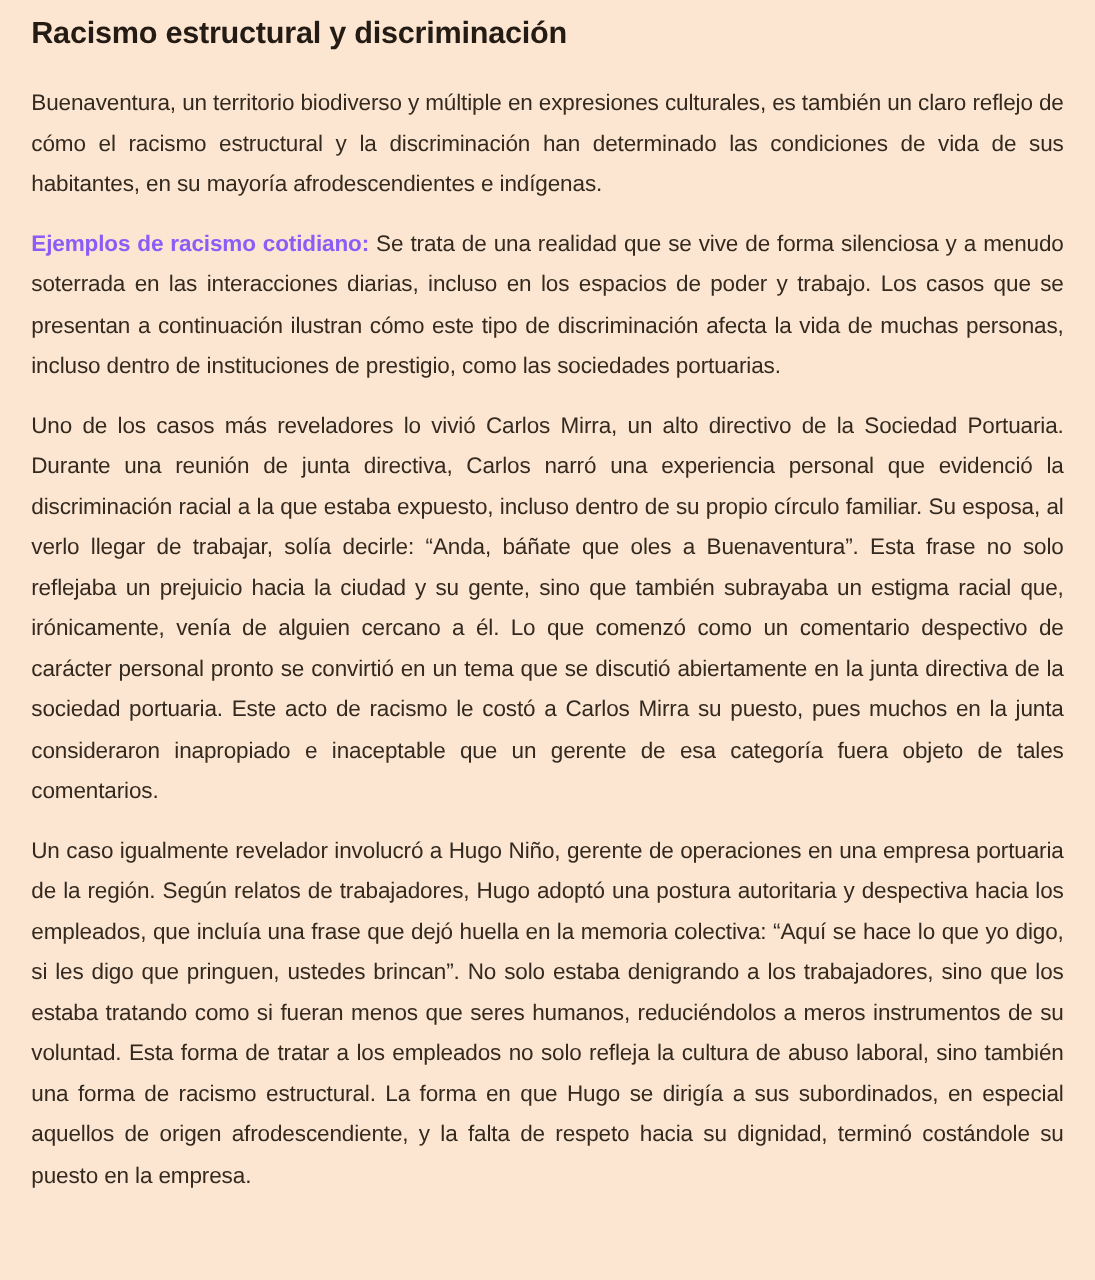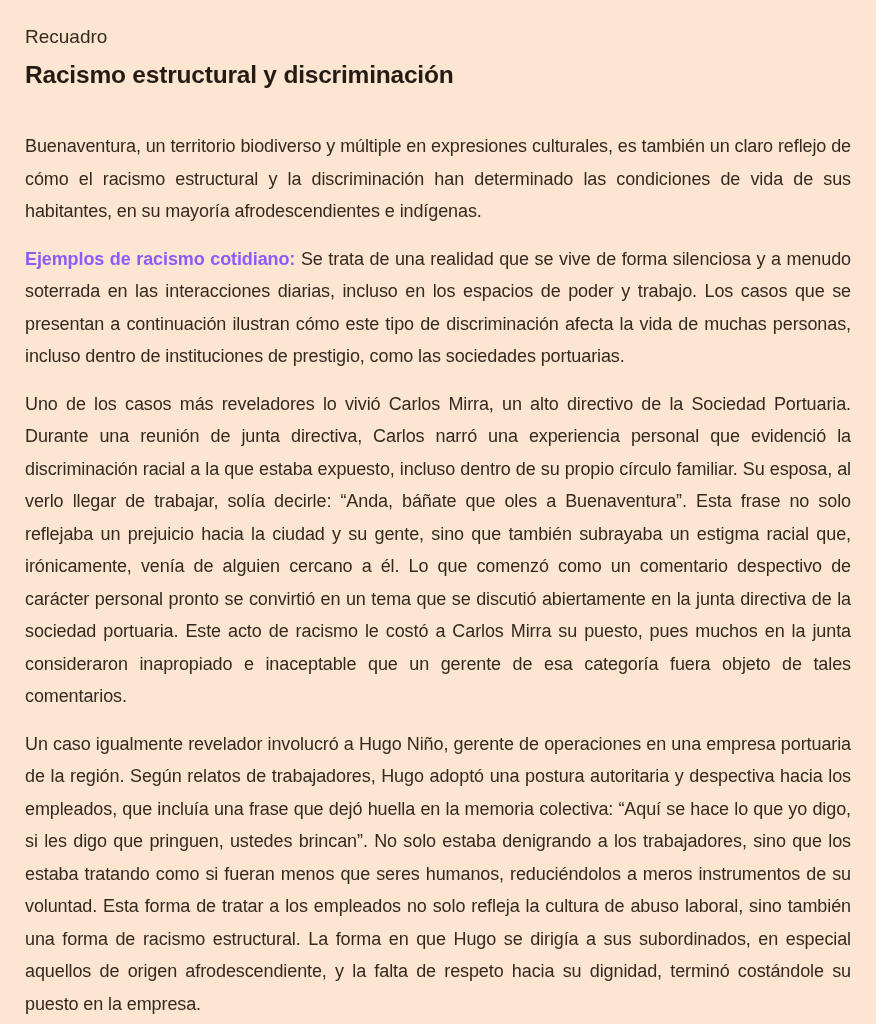--- a/index.html
+++ b/index.html
@@ -26,41 +26,40 @@
   .box-title {
     margin: 12px 0 0 0;
     text-align: left;
     font-size: 24.5px;
     line-height: 30px;
     font-weight: bold;
     color: #241c14;
     letter-spacing: -0.2px;
   }
   .body-text {
-    margin-top: 40px;
+    margin-top: 24px;
   }
   .paragraph {
     margin: 0 0 15px 0;
     font-size: 18px;
     line-height: 32.5px;
     text-align: justify;
     letter-spacing: -0.1px;
     color: #33291f;
   }
   .paragraph .lead {
     font-weight: bold;
     color: #8b5cf6;
   }
 </style>
 </head>
 <body>
 
 <div class="page">
 
-  <div class="kicker">Recuadro</div>
 
   <h1 class="box-title">Racismo estructural y discriminación</h1>
 
   <div class="body-text">
 
     <p class="paragraph"><span class="lead"></span><span>Buenaventura, un territorio biodiverso y múltiple en expresiones culturales, es también un claro reflejo de cómo el racismo estructural y la discriminación han determinado las condiciones de vida de sus habitantes, en su mayoría afrodescendientes e indígenas.</span></p>
 
     <p class="paragraph"><span class="lead">Ejemplos de racismo cotidiano: </span><span>Se trata de una realidad que se vive de forma silenciosa y a menudo soterrada en las interacciones diarias, incluso en los espacios de poder y trabajo. Los casos que se presentan a continuación ilustran cómo este tipo de discriminación afecta la vida de muchas personas, incluso dentro de instituciones de prestigio, como las sociedades portuarias.</span></p>
 
     <p class="paragraph"><span class="lead"></span><span>Uno de los casos más reveladores lo vivió Carlos Mirra, un alto directivo de la Sociedad Portuaria. Durante una reunión de junta directiva, Carlos narró una experiencia personal que evidenció la discriminación racial a la que estaba expuesto, incluso dentro de su propio círculo familiar. Su esposa, al verlo llegar de trabajar, solía decirle: “Anda, báñate que oles a Buenaventura”. Esta frase no solo reflejaba un prejuicio hacia la ciudad y su gente, sino que también subrayaba un estigma racial que, irónicamente, venía de alguien cercano a él. Lo que comenzó como un comentario despectivo de carácter personal pronto se convirtió en un tema que se discutió abiertamente en la junta directiva de la sociedad portuaria. Este acto de racismo le costó a Carlos Mirra su puesto, pues muchos en la junta consideraron inapropiado e inaceptable que un gerente de esa categoría fuera objeto de tales comentarios.</span></p>

